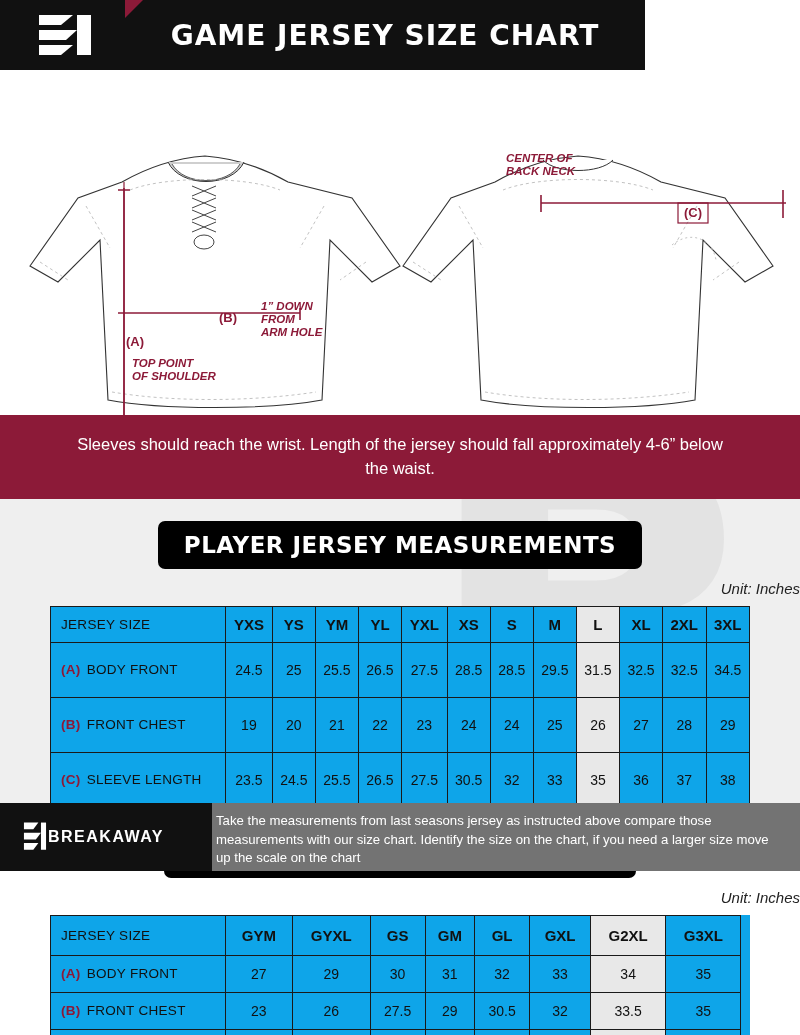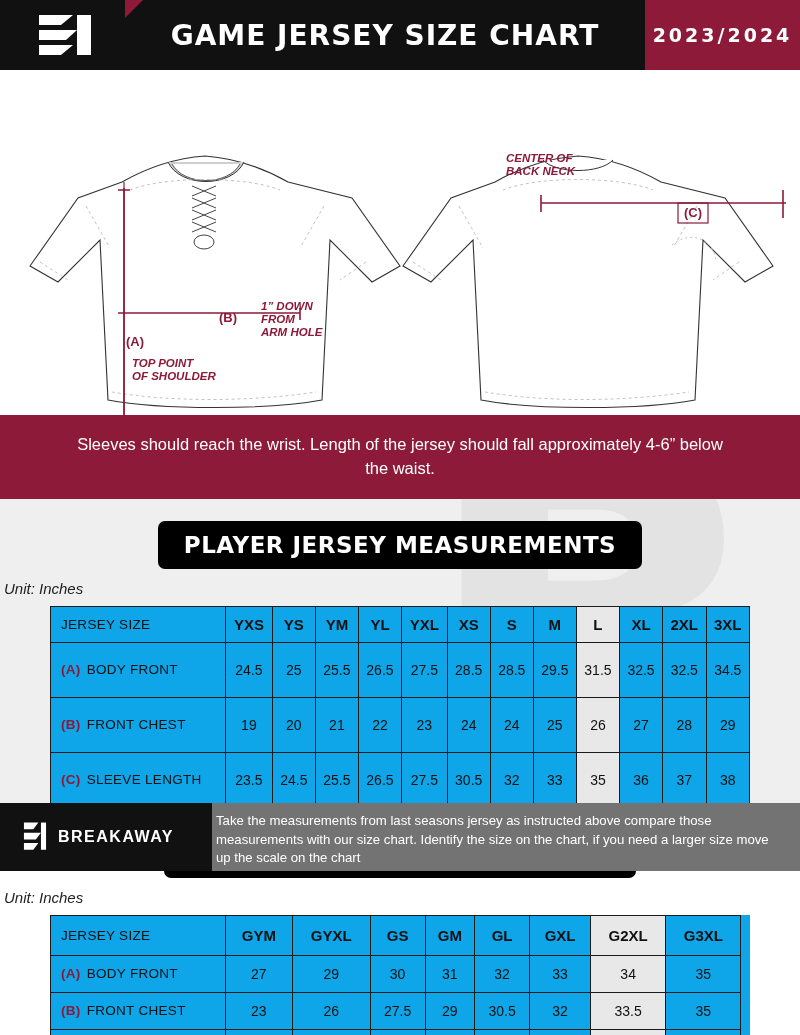--- a/index.html
+++ b/index.html
@@ -110,25 +110,25 @@
     color: #ffffff;
     font-size: 23px;
     font-weight: 800;
     letter-spacing: 0.5px;
     font-family: "DejaVu Sans", sans-serif;
     padding: 11px 26px;
     border-radius: 7px;
     text-align: center;
   }
   .unit {
-    text-align: left;
+    text-align: right;
     font-style: italic;
     font-size: 15px;
     color: #222;
-    margin: 11px 0 9px 4px;
+    margin: 11px 0 9px 12px;
   }
 
   table {
     border-collapse: collapse;
     background: #0ea5e9;
     margin: 0 auto;
     font-size: 14px;
   }
   table td, table th {
     border: 1px solid #1a1a1a;
@@ -173,21 +173,21 @@
   .footer {
     position: absolute;
     left: 0; bottom: 0;
     width: 800px; height: 68px;
     display: flex;
     z-index: 3;
   }
   .footer-left {
     width: 212px;
     background: #111111;
-    display: flex; align-items: center; gap: 10px;
+    display: flex; align-items: center; 
     padding-left: 22px;
   }
   .footer-brand {
     color: #ffffff; font-size: 16px; font-weight: 700;
     letter-spacing: 1.5px;
   }
   .footer-right {
     flex: 1;
     background: #737373;
     color: #ffffff;
@@ -210,21 +210,20 @@
       <svg width="70" height="50" viewBox="0 0 70 50">
         <polygon points="6,4 40,4 28,14 6,14" fill="#ffffff"></polygon>
         <polygon points="6,19 44,19 33,29 6,29" fill="#ffffff"></polygon>
         <polygon points="6,34 40,34 28,44 6,44" fill="#ffffff"></polygon>
         <polygon points="44,4 58,4 58,44 44,44" fill="#ffffff"></polygon>
       </svg>
     </div>
     <div class="header-title-wrap">
       <div class="header-title">GAME JERSEY SIZE CHART</div>
     </div>
-    <div class="header-year">2023/2024</div>
   </div>
 
   <div class="diagram">
     <svg width="800" height="345" viewBox="0 0 800 345">
       <g fill="#ffffff" stroke="#333333" stroke-width="1.1">
 
         <path d="M122,112 C150,96 178,88 205,86 C232,88 260,96 288,112
                  L352,128 L400,196 L372,212 L330,170 L322,330
                  C270,340 160,340 108,330 L100,170 L58,212 L30,196 L78,128 Z"></path>
 

